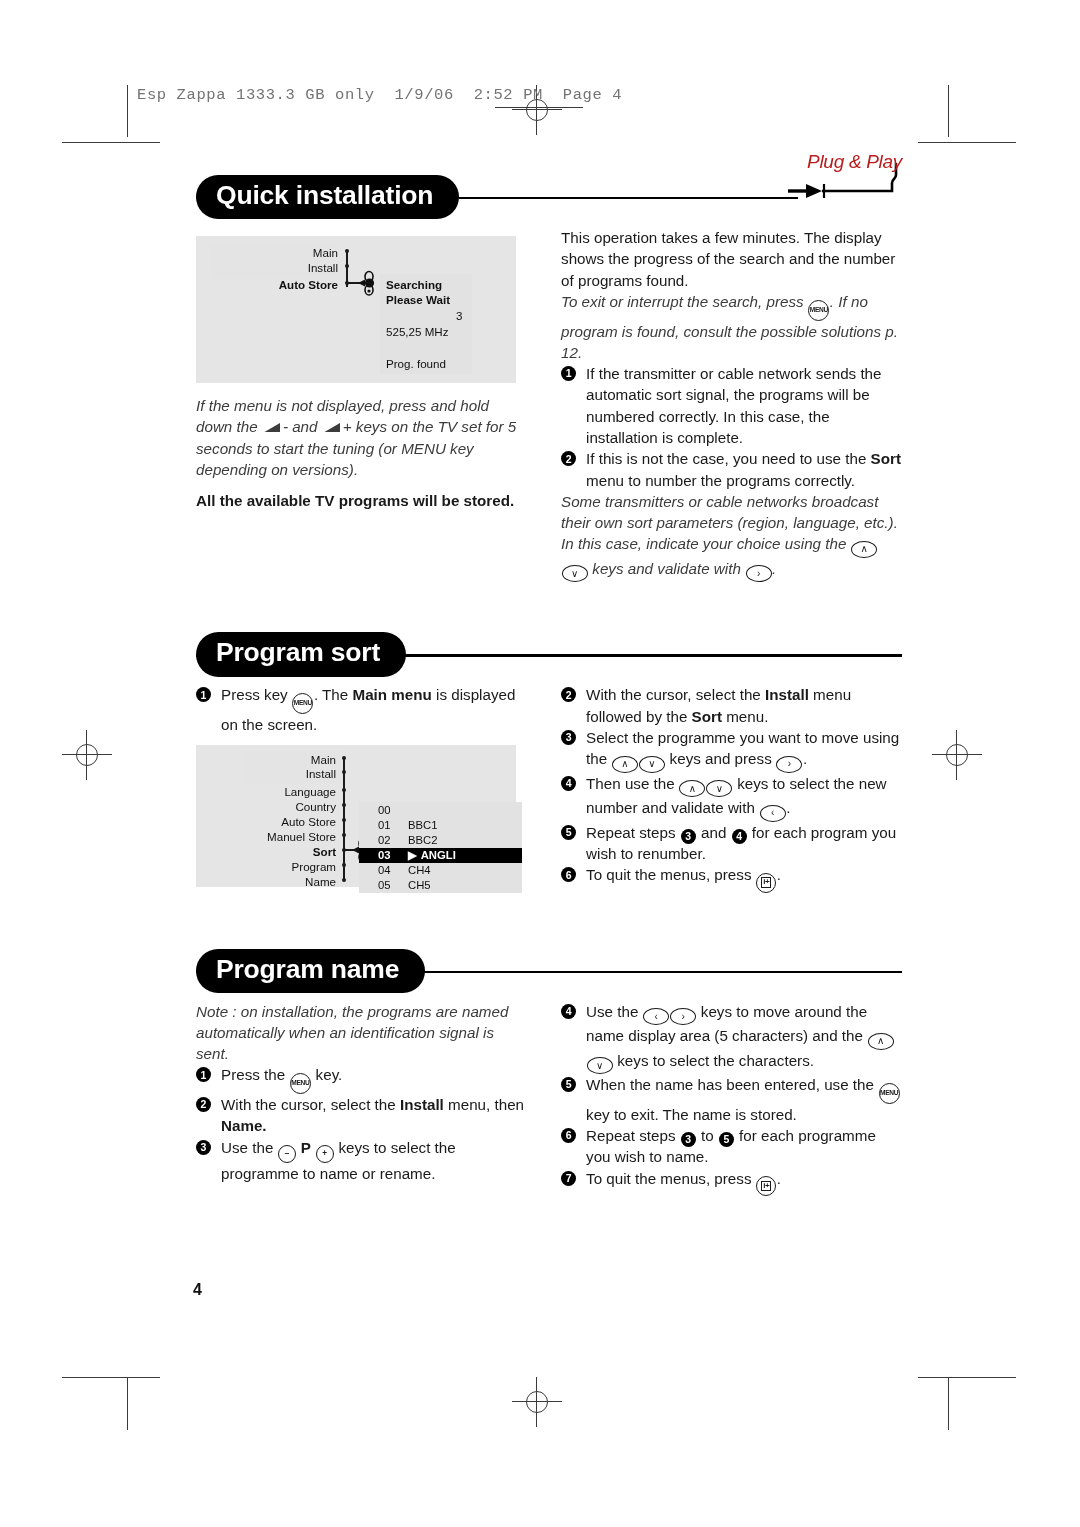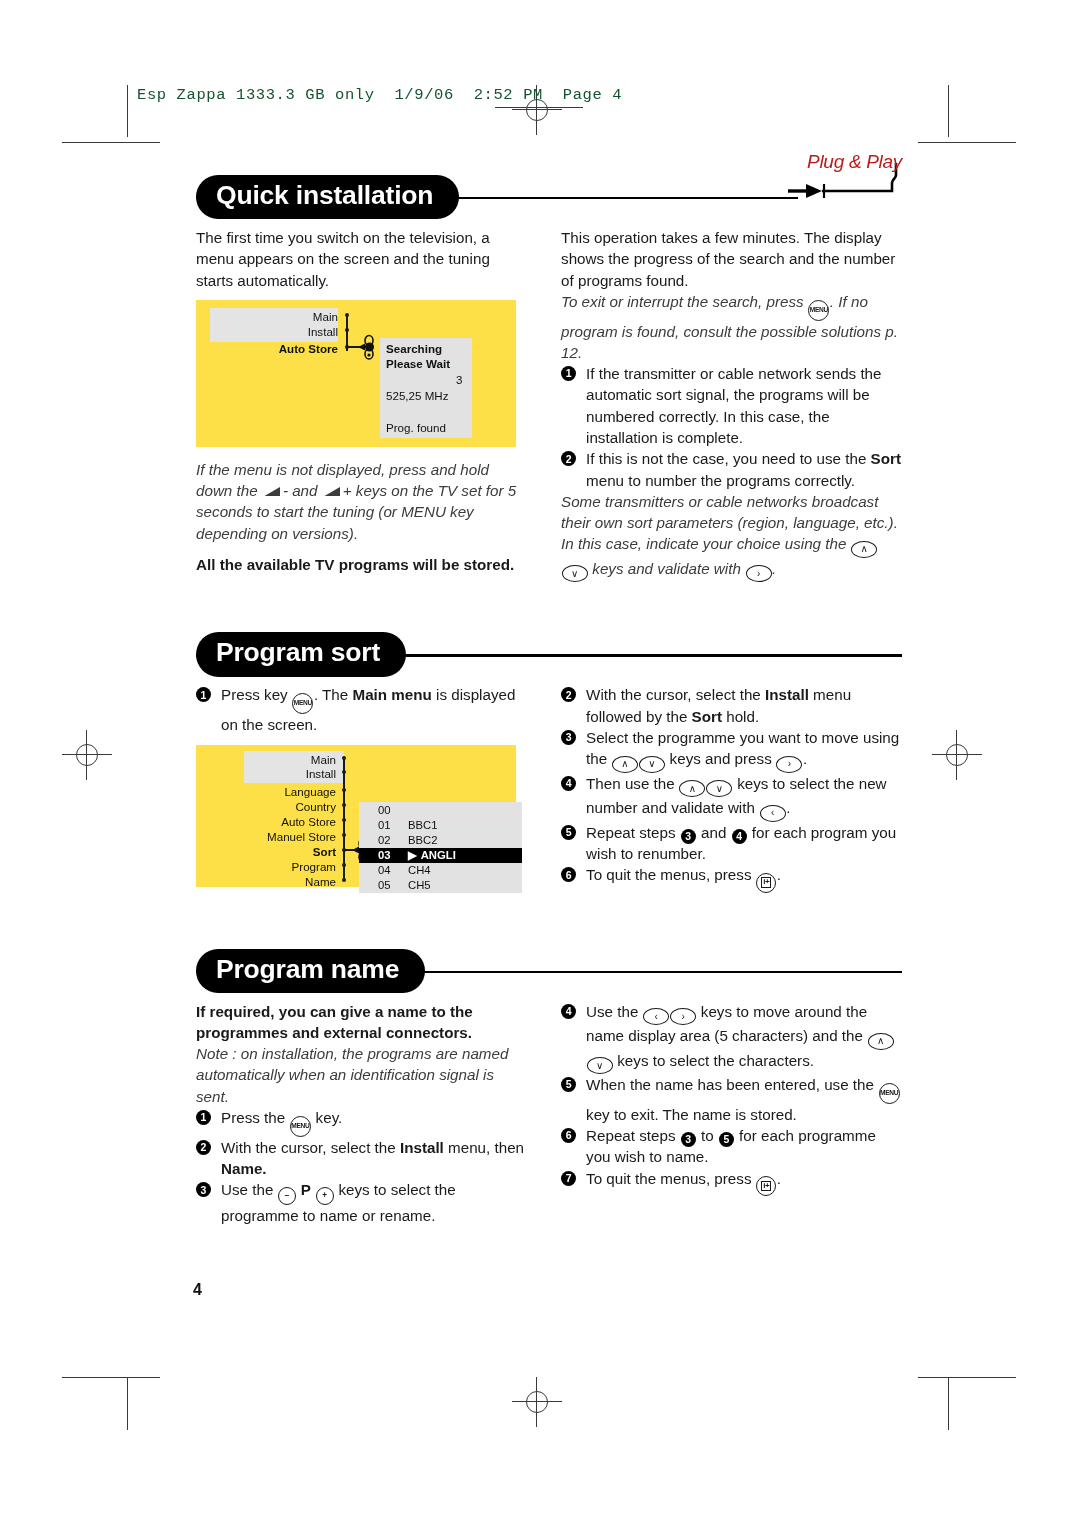--- a/index.html
+++ b/index.html
@@ -19,21 +19,21 @@
   .reg::after { top: 16px; left: -8px; height: 1.4px; width: 50px; }
   .reg .ring {
     position: absolute; left: 6px; top: 6px; width: 22px; height: 22px;
     border: 1.3px solid #3a3a3a; border-radius: 50%;
   }
 
   
   .header-text {
     position: absolute; left: 137px; top: 86px;
     font-family: "Liberation Mono", monospace;
-    font-size: 15.5px; letter-spacing: 0.6px; color: #14532d;
+    font-size: 15.5px; letter-spacing: 0.6px; color: #737373;
     white-space: pre;
   }
   .header-rule { position: absolute; background: #3a3a3a; }
 
   
   .content { position: absolute; left: 196px; top: 175px; width: 706px; }
 
   
   .banner-row { position: relative; height: 46px; margin-bottom: 6px; }
   .banner {
@@ -99,21 +99,21 @@
   .key.info .ibox {
     border: 1.2px solid #1a1a1a; font-size: 8px; padding: 0 1px;
     line-height: 1.05; letter-spacing: -0.5px;
   }
   .vol-icon {
     display: inline-block; width: 19px; height: 11px;
     vertical-align: -1px; margin: 0 1px;
   }
 
   
-  .tvbox { position: relative; background: #fde047; margin: 9px 0 12px 0; }
+  .tvbox { position: relative; background: #e5e5e5; margin: 9px 0 12px 0; }
   .tv1 { width: 320px; height: 147px; }
   .tv2 { width: 320px; height: 142px; }
   .tv-shade { position: absolute; background: #e4e4e4; }
   .tv-label {
     position: absolute; text-align: right;
     font-size: 11.6px; color: #111; white-space: nowrap;
     font-family: "Liberation Sans", sans-serif;
   }
   .tv-label.b { font-weight: bold; }
   .tv-spine { position: absolute; background: #1a1a1a; width: 2px; }
@@ -179,21 +179,20 @@
           <path d="M22,31 L38,38 L22,45 Z" fill="#000"></path>
           <path d="M38,38 L108,38 L108,30 C108,26 112,26 112,22 L112,10" stroke="#000" stroke-width="2.6" fill="none"></path>
           <path d="M40,31 L40,45" stroke="#000" stroke-width="2.2"></path>
         </svg>
       </div>
     </div>
 
     <div class="cols">
 
       <div class="col">
-        <p>The first time you switch on the television, a menu appears on the screen and the tuning starts automatically.</p>
 
         <div class="tvbox tv1">
           <div class="tv-shade" style="left:14px; top:8px; width:128px; height:34px;"></div>
 
           <div class="tv-label" style="left:42px; top:10px; width:100px;">Main</div>
           <div class="tv-label" style="left:42px; top:25px; width:100px;">Install</div>
           <div class="tv-label b" style="left:20px; top:42px; width:122px;">Auto Store</div>
 
           <div class="tv-spine" style="left:150px; top:15px; height:36px;"></div>
           <div class="tv-dot" style="left:149px; top:13px;"></div>
@@ -340,21 +339,21 @@
               <span class="num">05</span>
                 <span class="nam">CH5</span>
             </div>
           </div>
         </div>
       </div>
 
       <div class="colw">
         <div class="step">
           <span class="bullnum">2</span>
-          <span>With the cursor, select the </span><span class="bold">Install</span><span> menu followed by the </span><span class="bold">Sort</span><span> hold.</span>
+          <span>With the cursor, select the </span><span class="bold">Install</span><span> menu followed by the </span><span class="bold">Sort</span><span> menu.</span>
         </div>
         <div class="step">
           <span class="bullnum">3</span>
           <span>Select the programme you want to move using the </span><span class="key">∧</span><span class="key">∨</span><span> keys and press </span><span class="key">›</span>.
         </div>
         <div class="step">
           <span class="bullnum">4</span>
           <span>Then use the </span><span class="key">∧</span><span class="key">∨</span><span> keys to select the new number and validate with </span><span class="key">‹</span>.
         </div>
         <div class="step">
@@ -371,21 +370,20 @@
     </div>
 
     <div class="banner-row" style="margin-top:50px;">
       <div class="banner-line" style="top:22px; right:0;"></div>
       <div class="banner">Program name</div>
     </div>
 
     <div class="cols">
 
       <div class="col">
-        <p class="bold">If required, you can give a name to the programmes and external connectors.</p>
         <p class="ital">
           <span class="underline">Note</span><span> : on installation, the programs are named automatically when an identification signal is sent.</span>
         </p>
         <div class="step">
           <span class="bullnum">1</span>
           <span>Press the </span><span class="key menu">MENU</span><span> key.</span>
         </div>
         <div class="step">
           <span class="bullnum">2</span>
           <span>With the cursor, select the </span><span class="bold">Install</span><span> menu, then </span><span class="bold">Name.</span>

